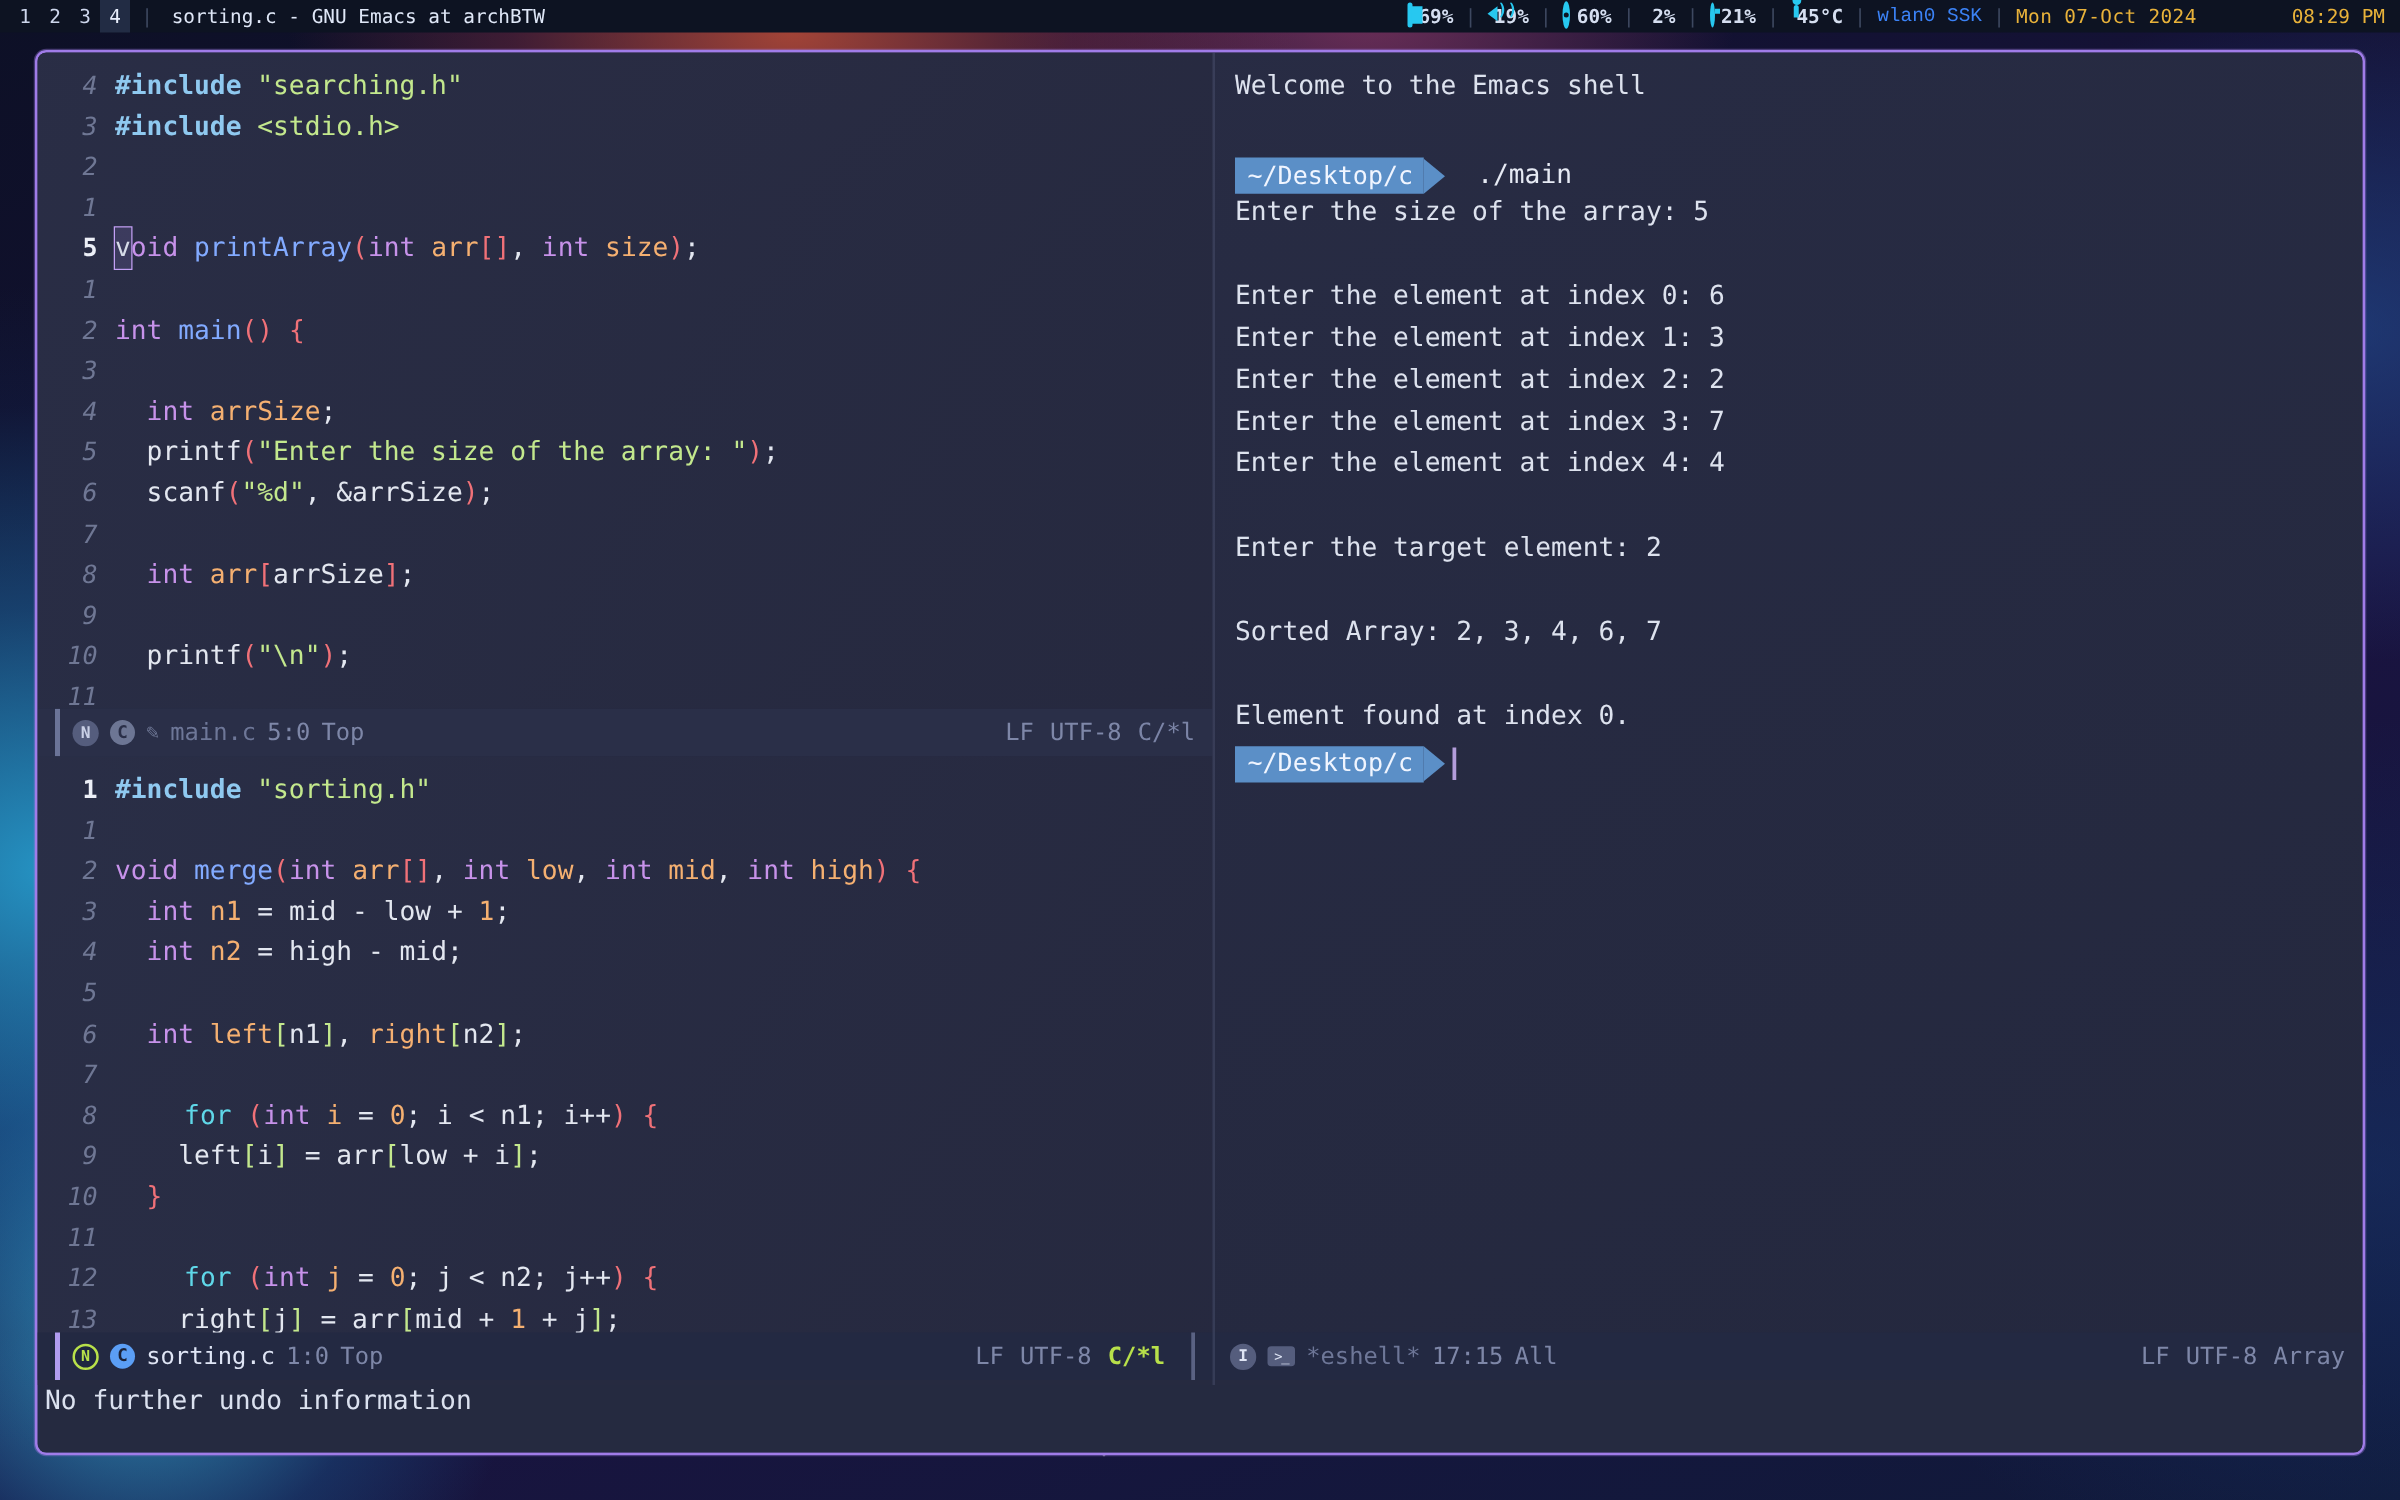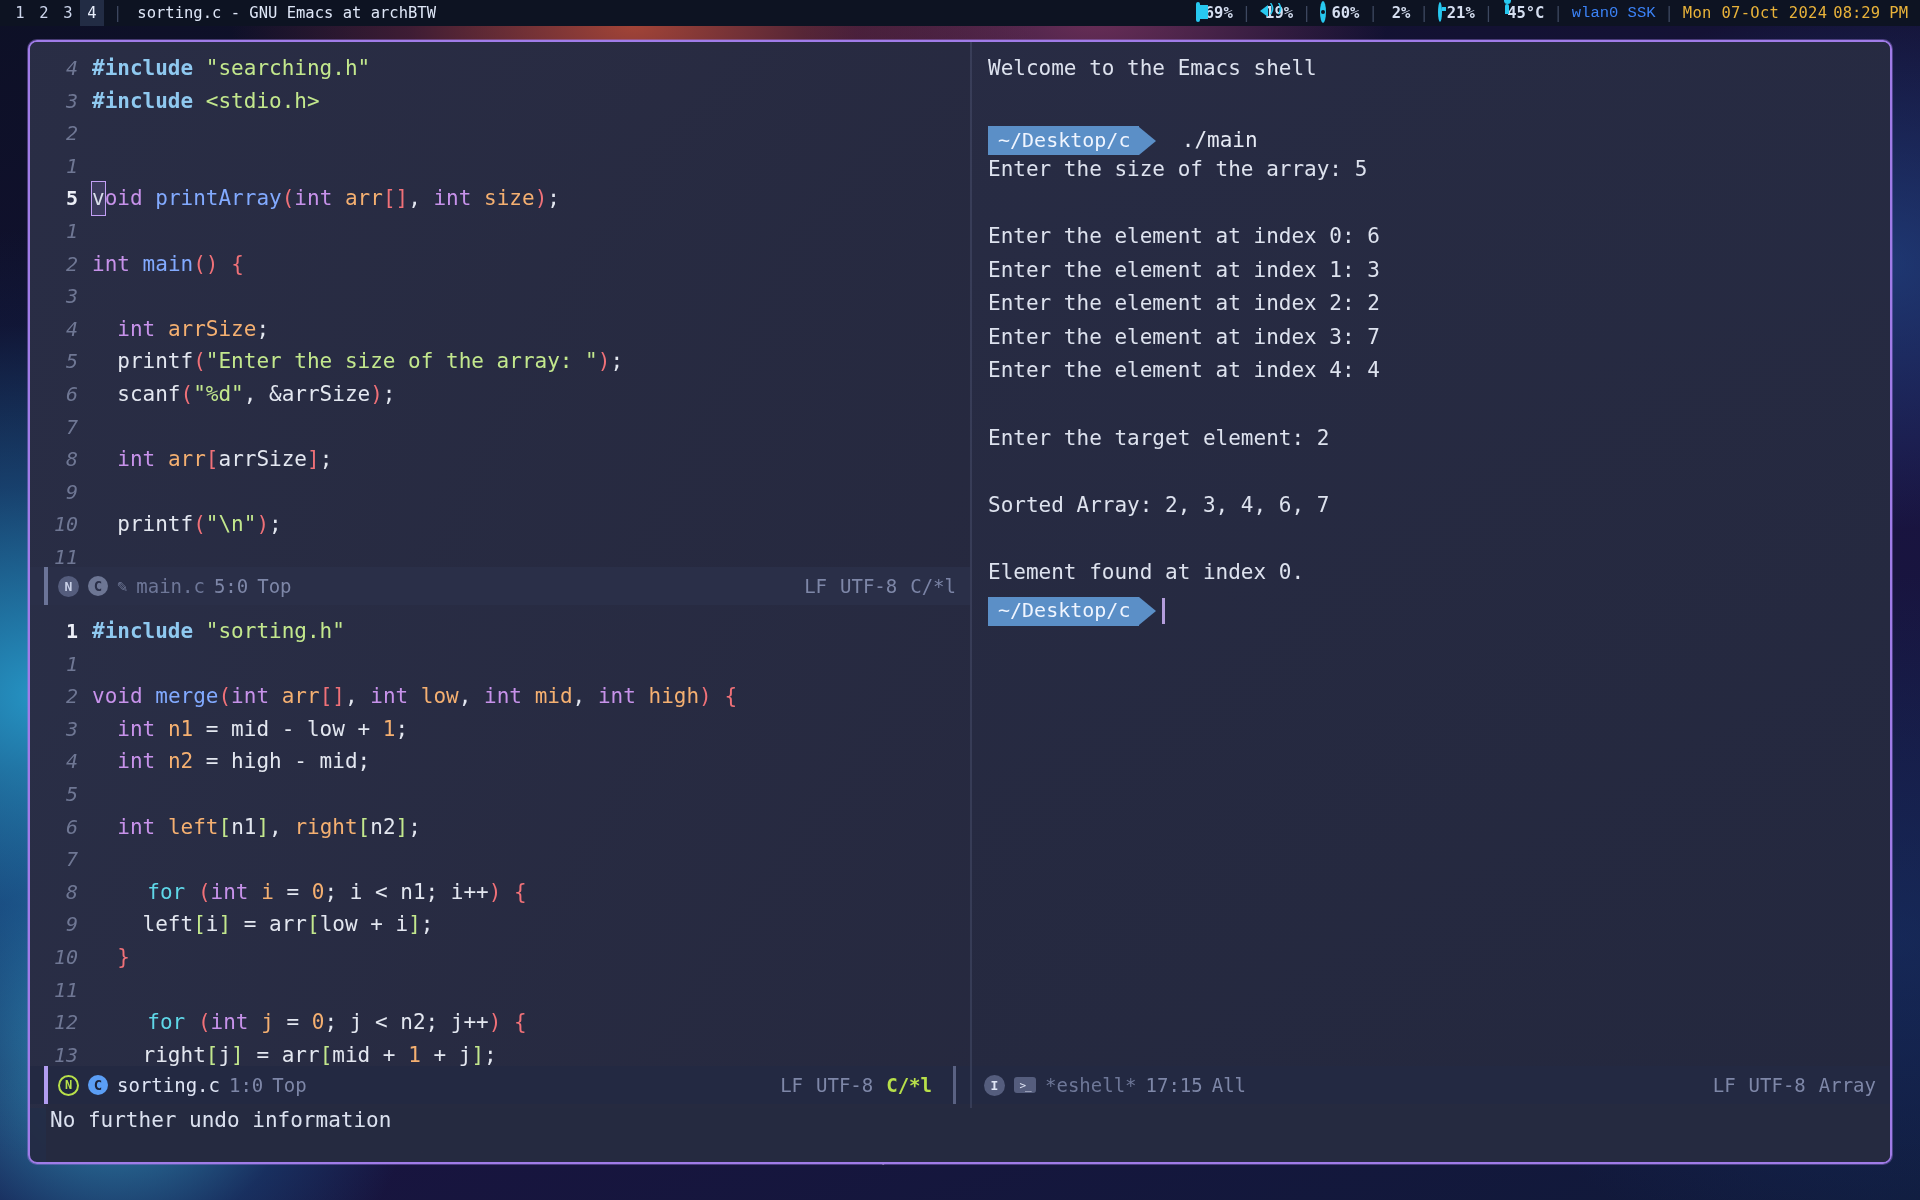--- a/index.html
+++ b/index.html
@@ -43,21 +43,21 @@
   }
   .ws { width: 24px; text-align: center; line-height: 26px; height: 26px; color: #cdd6ec; }
   .ws.active { background: #222c44; color: #e8eefc; }
   .tb-sep { color: #3d4860; padding: 0 9px; }
   #wintitle { color: #dfe7f7; margin-left: 6px; }
   #tb-right { margin-left: auto; display: flex; align-items: center; padding-right: 12px; }
   .tb-item { display: flex; align-items: flex-start; gap: 5px; white-space: nowrap; font-weight: bold; }
   .tb-item .gl { color: #27c8f0; font-size: 14px; display: inline-block; }
   .tb-val { color: #d5def0; }
   .tb-date { color: #e8b23a; letter-spacing: 0.3px; }
-  .tb-time { color: #e8b23a; }
+  .tb-time { color: #e8b23a; margin-left: 44px; }
   .tb-net { color: #3b82f6; font-family: Liberation Mono, monospace; }
 
   
   .ico-batt { width: 19px; height: 11px; border: 2px solid #27c8f0; border-radius: 2px; position: relative; }
   .ico-batt::after { content:""; position:absolute; right:-4px; top:2.5px; width:2.5px; height:4px; background:#27c8f0; border-radius:0 1px 1px 0;}
   .ico-batt::before { content:""; position:absolute; left:1px; top:1px; bottom:1px; width:9px; background:#27c8f0;}
   
   .ico-spk { width: 16px; height: 13px; position: relative; }
   .ico-spk::before { content:""; position:absolute; left:0; top:3.5px; width:0; height:0;
      border-top:6px solid transparent; border-bottom:6px solid transparent; border-right:8px solid #27c8f0; top:0.5px;}
@@ -189,21 +189,21 @@
   }
 
   
   #botbar { position: absolute; left:0; bottom: 58px; width: 100%; height: 38px; display: flex; }
   #botbar .modeline { height: 38px; }
   #bot-left { width: 940px; }
   #bot-right { flex: 1; }
 
   
   #minibuffer {
-    position: absolute; left: 16px; bottom: 0; width: 100%; height: 58px;
+    position: absolute; left: 2px; bottom: 0; width: 100%; height: 58px;
     background: rgba(38,42,64,0.95); color: #dbe1ef;
     font-size: 21px; display: flex; align-items: flex-start; padding: 4px 0 0 4px;
     font-family: "DejaVu Sans Mono", "Liberation Mono", monospace;
   }
 
   
   #vdiv { position: absolute; left: 940px; top: 0; width: 2px; height: 1066px;
           background: rgba(120,128,165,0.22); z-index: 5; }
   .ml-edge { width: 3px; height: 38px; background: #5a6283; margin-left: 8px; }
   .ml-edge-l { width: 4px; height: 38px; background: #b19cf0; margin-right: 10px; flex: none; }
@@ -249,21 +249,21 @@
         <span class="tb-val">21%</span>
       </span>
       <span class="tb-sep">|</span>
       <span class="tb-item">
         <span class="gl"><span class="ico-therm"></span></span>
         <span class="tb-val">45°C</span>
       </span>
       <span class="tb-sep">|</span>
       <span class="tb-net">wlan0 SSK</span>
       <span class="tb-sep">|</span>
-      <span class="tb-date" style="margin-right: 6px;">Mon 07-Oct 2024</span>
+      <span class="tb-date" style="margin-right: 32px;">Mon 07-Oct 2024</span>
       <span class="tb-time">08:29 PM</span>
     </div>
 </div>
 
 <div id="frame">
 
   <div id="panes">
     <div id="leftcol" class="pane">
 
       <div id="buf-top" class="buf">

